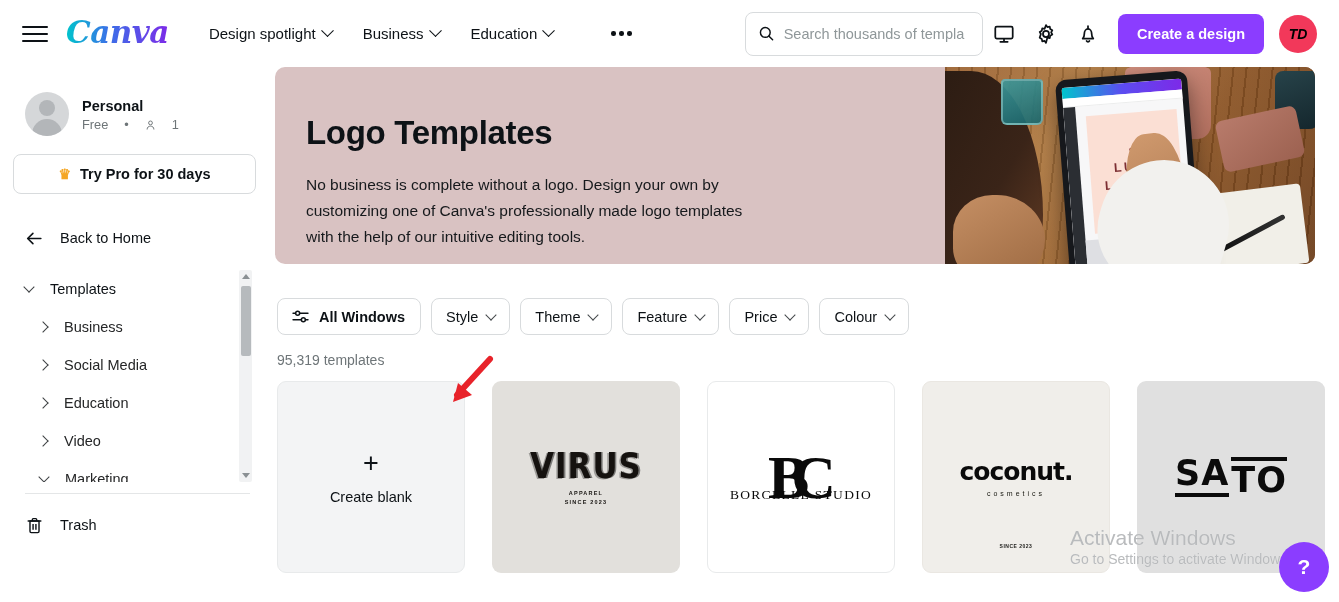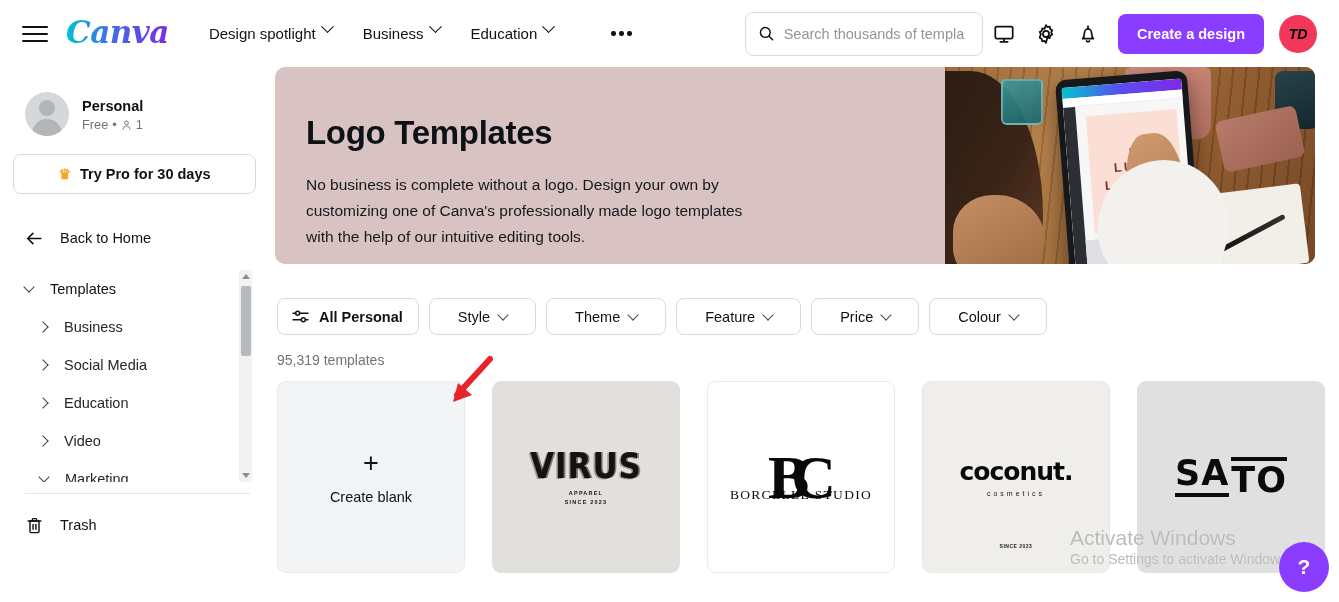--- a/index.html
+++ b/index.html
@@ -27,21 +27,21 @@
   .logo {
     font-family: "DejaVu Serif", serif;
     font-style: italic; font-weight: bold; font-size: 31px;
     letter-spacing: -0.5px; margin-right: 40px;
     background: linear-gradient(90deg,#00c4cc 0%,#3c6fe8 42%,#7d2ae8 100%);
     -webkit-background-clip: text; background-clip: text; color: transparent;
     cursor: pointer; padding-bottom: 3px;
   }
   .navmenu { display: flex; align-items: center; gap: 31px; }
   .navitem {
-    display: flex; align-items: flex-start; gap: 7px;
+    display: flex; align-items: center; gap: 7px;
     font-size: 15px; color: #0d1216; cursor: pointer; white-space: nowrap;
   }
   .chev {
     width: 9px; height: 9px; border-right: 1.9px solid #0d1216;
     border-bottom: 1.9px solid #0d1216; transform: rotate(45deg) translate(-2px,-2px);
   }
   .dots { display: flex; gap: 3.5px; margin-left: 27px; cursor: pointer; align-items: center; }
   .dots i { width: 4.5px; height: 4.5px; border-radius: 50%; background: #0d1216; display: block; }
 
   .header-right { margin-left: auto; display: flex; align-items: center; gap: 0; }
@@ -79,21 +79,21 @@
   }
   .profile-pic::before {
     content: ""; position: absolute; width: 16px; height: 16px; border-radius: 50%;
     background: #b3b6b9; left: 14px; top: 8px;
   }
   .profile-pic::after {
     content: ""; position: absolute; width: 30px; height: 20px;
     border-radius: 15px 15px 0 0; background: #b3b6b9; left: 7px; top: 27px;
   }
   .pname { font-size: 14.5px; font-weight: bold; color: #0d1216; line-height: 1.45; }
-  .pmeta { font-size: 12.8px; color: #6e7578; display: flex; align-items: center; gap: 4px; }
+  .pmeta { font-size: 12.8px; color: #6e7578; display: flex; align-items: center; gap: 16px; }
   .btn-pro {
     width: 243px; height: 40px; margin: 18px 0 0 -3px; background: #fff;
     border: 1px solid #d8dbdd; border-radius: 8px; cursor: pointer;
     display: flex; align-items: center; justify-content: center; gap: 9px;
     font-size: 14.5px; font-weight: bold; font-family: inherit; color: #0d1216;
   }
   .crown { font-size: 14px; color: #f5a623; }
   .navrow {
     display: flex; align-items: center; gap: 16px; padding: 0 9px;
     height: 40px; font-size: 14.5px; color: #0d1216; cursor: pointer; border-radius: 7px;
@@ -220,21 +220,21 @@
   }
   .pen {
     position: absolute; right: 26px; bottom: 28px; width: 74px; height: 5px;
     background: linear-gradient(90deg,#111,#333); border-radius: 3px; transform: rotate(-28deg);
   }
 
   
   .filters { display: flex; align-items: center; gap: 10px; padding: 34px 0 0 2px; }
   .fbtn {
     height: 37px; border: 1px solid #d8dbdd; border-radius: 8px; background: #fff;
-    display: flex; align-items: center; gap: 9px; padding: 0 28px; cursor: pointer;
+    display: flex; align-items: center; gap: 9px; padding: 0 14px; cursor: pointer;
     font-size: 14.5px; color: #0d1216; font-family: inherit; white-space: nowrap;
   }
   .fbtn.primary { font-weight: bold; padding: 0 15px 0 13px; }
   .fchev {
     width: 8px; height: 8px; border-right: 1.8px solid #44484b;
     border-bottom: 1.8px solid #44484b; transform: rotate(45deg); margin-top: -4px;
   }
   .count { font-size: 14px; color: #6e7578; padding: 17px 8px 0 2px; }
 
   .cards { display: flex; gap: 27px; padding: 13px 0 0 2px; }
@@ -485,21 +485,21 @@
     </div>
 
     <div class="filters">
       <button class="fbtn primary">
         <svg width="19" height="19" viewBox="0 0 24 24" fill="none" stroke="#0d1216" stroke-width="1.9">
           <line x1="2.6" y1="8" x2="21.4" y2="8" stroke-linecap="round"></line>
           <line x1="2.6" y1="16" x2="21.4" y2="16" stroke-linecap="round"></line>
           <circle cx="8.4" cy="8" r="2.5" fill="#fff"></circle>
             <circle cx="15.6" cy="16" r="2.5" fill="#fff"></circle>
         </svg>
-        <span>All Personal</span>
+        <span>All Windows</span>
       </button>
       <button class="fbtn">
         <span>Style</span>
         <span class="fchev"></span>
       </button>
       <button class="fbtn">
         <span>Theme</span>
         <span class="fchev"></span>
       </button>
       <button class="fbtn">

